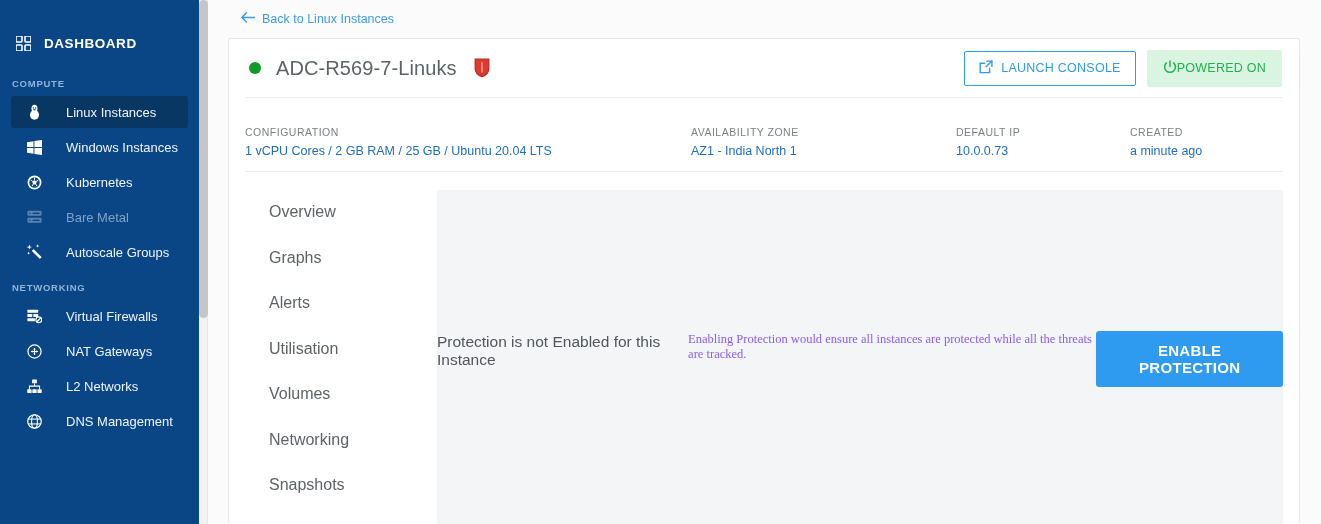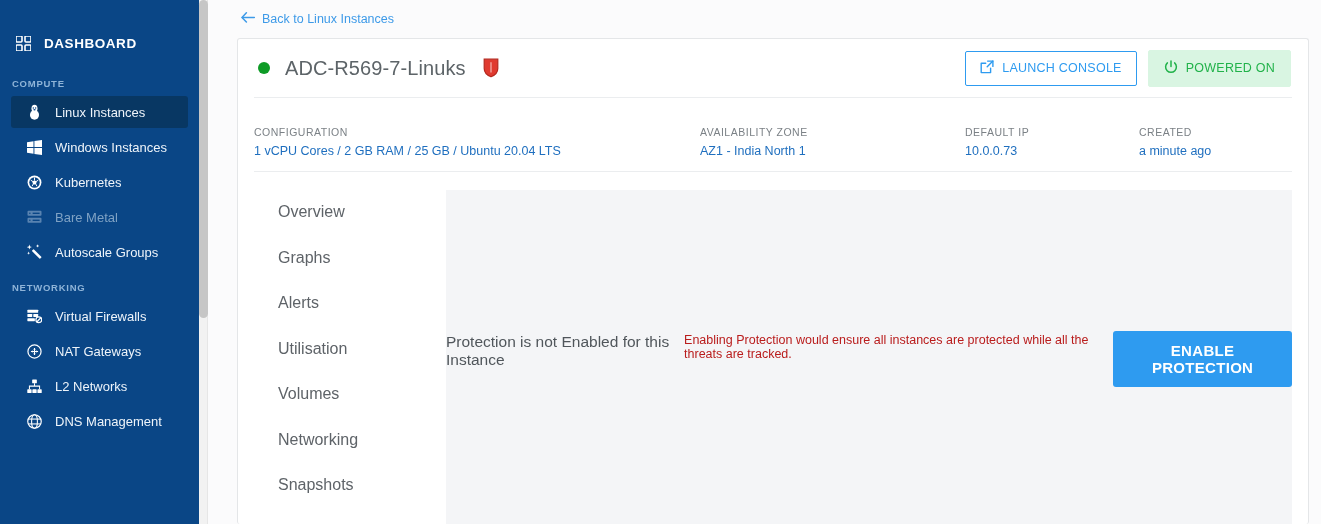--- a/index.html
+++ b/index.html
@@ -33,20 +33,21 @@
   .section-label {
     color: #8fb4d8; font-size: 9.5px; font-weight: bold;
     letter-spacing: .75px; padding-left: 12px;
     margin-top: 14px; margin-bottom: 7px;
   }
   .nav-item {
     display: flex; align-items: center;
     height: 32px; margin: 0 11px 3px 11px;
     border-radius: 3px; padding-left: 13px;
     cursor: pointer;
+    gap: 11px;
   }
   .nav-item .ic { width: 21px; display:flex; justify-content:center; align-items:center; }
   .nav-label {
     color: #eef4fa; font-size: 13px; margin-left: 10px; white-space: nowrap;
   }
   .nav-item.active { background: #083763; }
   .nav-item.disabled .nav-label { color: #7fa2c4; }
   .nav-item.disabled svg { opacity: .55; }
 
   
@@ -68,21 +69,21 @@
     background: #fbfbfc; padding-left: 9px;
     overflow: hidden;
   }
   .backlink {
     display: inline-flex; align-items: center; gap: 7px;
     color: #3d9ae8; font-size: 12.5px;
     margin: 12px 0 0 33px; cursor: pointer;
   }
 
   .card {
-    position: absolute; left: 38px; top: 38px;
+    position: absolute; left: 29px; top: 38px;
     width: 1072px; height: 486px;
     background: #ffffff;
     border: 1px solid #e4e6e8;
     border-radius: 3px;
     border-bottom: none;
     overflow: hidden;
   }
 
   .card-head {
     height: 58px; display: flex; align-items: center;
@@ -99,21 +100,21 @@
   .shield-wrap { margin-left: 17px; display: flex; align-items:center; }
   .head-actions { margin-left: auto; display: flex; align-items: center; gap: 11px; }
   .btn-console {
     display: inline-flex; align-items: center; gap: 8px;
     border: 1px solid #2e9bf0; color: #2e9bf0;
     background: #ffffff; font-size: 12.5px;
     padding: 8px 14px; border-radius: 2px; cursor: pointer;
     letter-spacing: .25px;
   }
   .btn-power {
-    display: inline-flex; align-items: center; gap: 8px;
+    display: inline-flex; align-items: center; 
     background: #d9f5e2; color: #21b24a; font-size: 12.5px;
     padding: 9px 15px; border-radius: 2px; cursor: pointer;
     letter-spacing: .25px; border: 1px solid #d9f5e2;
   }
 
   .card-info {
     display: flex; align-items: flex-start;
     border-top: 1px solid #ebedef;
     border-bottom: 1px solid #ebedef;
     padding: 12px 0 13px 0;
@@ -143,21 +144,21 @@
     flex: 1; background: #f4f5f7;
     margin-left: 14px; margin-right: 2px;
     height: 337px;
     display: flex; flex-direction: row;
     align-items: center; justify-content: center;
   }
   .panel-title {
     font-size: 15.5px; color: #50565b; margin-bottom: 16px;
   }
   .panel-sub {
-    font-size: 12.5px; color: #b91c1c; margin-bottom: 24px;
+    font-size: 12.5px; color: #8b5cf6; margin-bottom: 24px; font-family: Liberation Serif, serif;
   }
   .btn-enable {
     background: #2e9bf0; color: #ffffff;
     font-size: 15px; font-weight: bold; letter-spacing: .3px;
     padding: 11px 19px; border: none; border-radius: 3px; cursor: pointer;
     font-family: "Liberation Sans", sans-serif;
   }
 </style>
 </head>
 <body>

